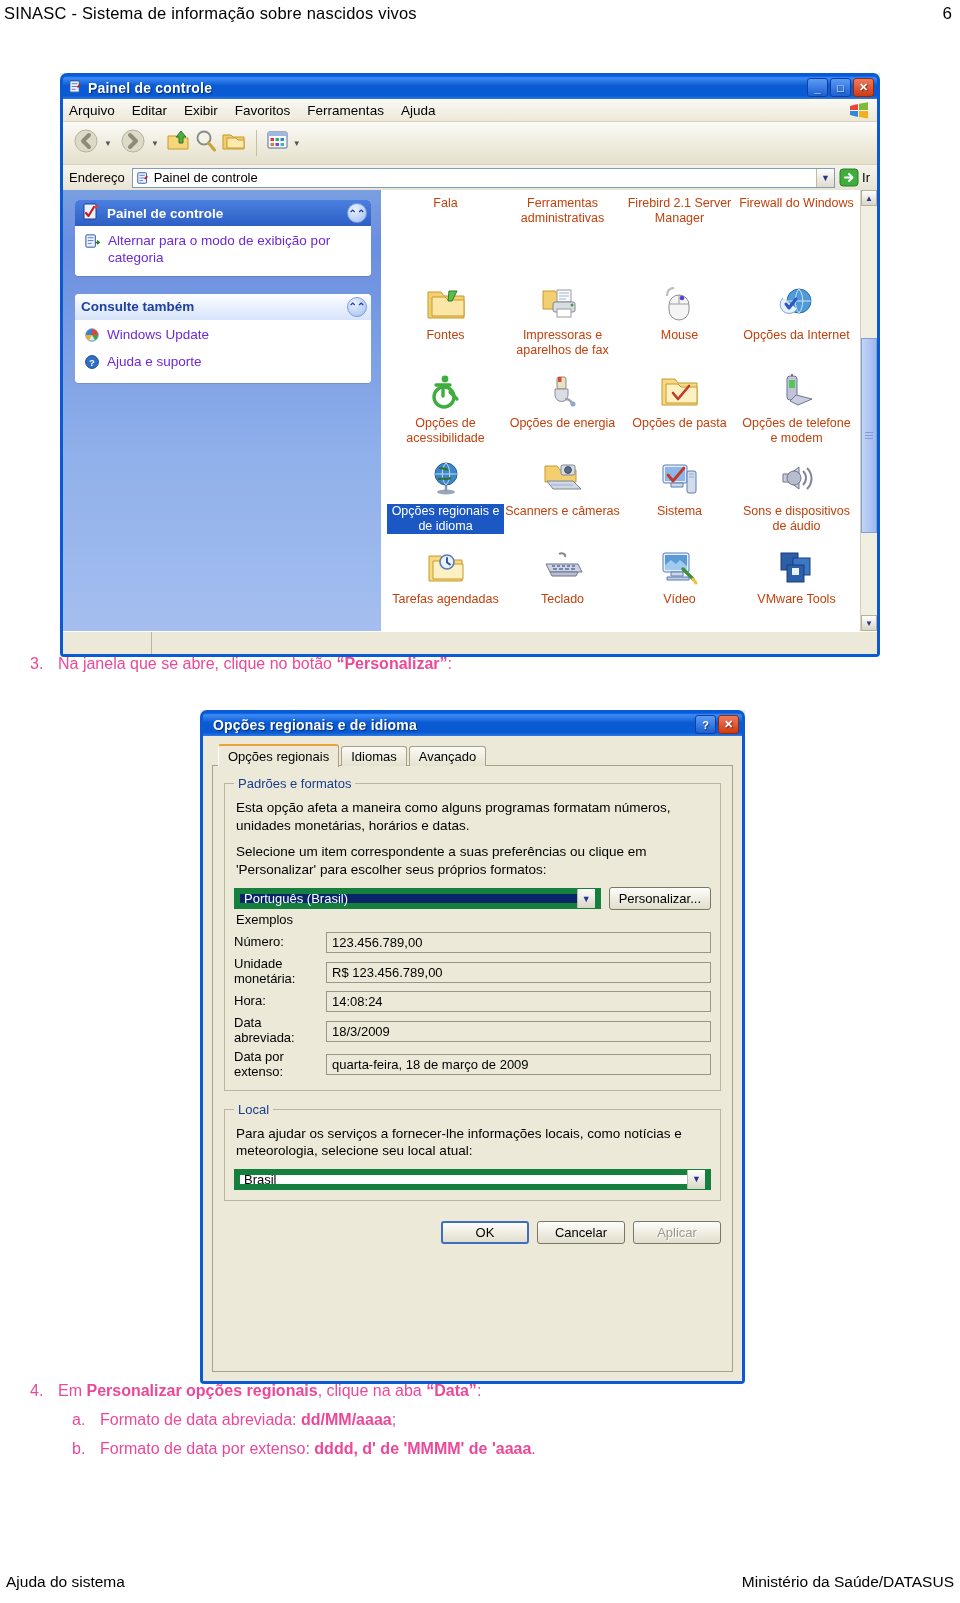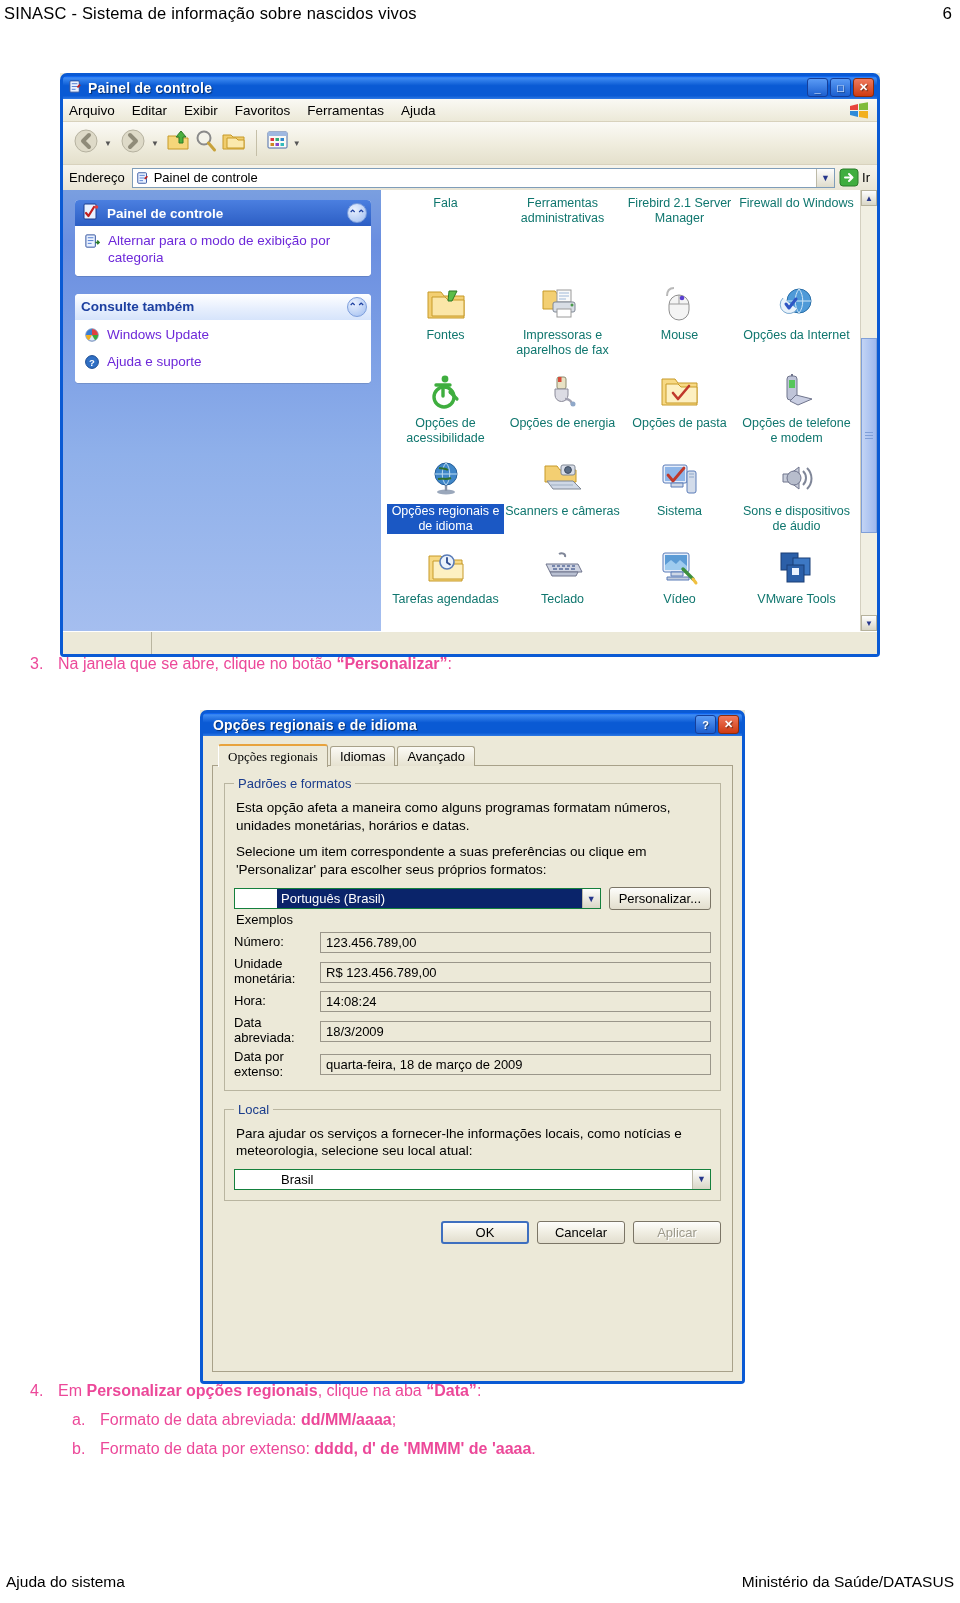--- a/index.html
+++ b/index.html
@@ -118,21 +118,21 @@
 
   .cp-main{flex:1;background:#fff;position:relative;overflow:hidden;}
   .icongrid{
     position:absolute;left:0;right:16px;top:0;bottom:0;
     display:grid;grid-template-columns:repeat(4,1fr);
     grid-auto-rows:88px;padding:0 6px;box-sizing:border-box;
   }
   .icell{display:flex;flex-direction:column;align-items:center;justify-content:flex-start;padding-top:4px;}
   .icell .glyph{height:44px;display:flex;align-items:center;justify-content:center;}
   .icell .cap{
-    font-size:12.5px;color:#0f766e;text-align:center;line-height:1.18;
+    font-size:12.5px;color:#c2410c;text-align:center;line-height:1.18;
     max-width:120px;margin-top:2px;
   }
   .icell.sel .cap{background:#1b58c4;color:#fff;padding:0 2px;}
   .cp-scroll{
     position:absolute;right:0;top:0;bottom:0;width:16px;background:#f1efe2;
     border-left:1px solid #d4d0c0;
   }
   .sarrow{
     height:16px;background:linear-gradient(180deg,#fefefe,#d9d6c6);border:1px solid #b6b29c;
     box-sizing:border-box;display:flex;align-items:center;justify-content:center;
@@ -162,55 +162,55 @@
   }
   .tabs{display:flex;align-items:flex-end;height:22px;padding-left:6px;position:relative;z-index:2;}
   .tab{
     height:20px;padding:0 9px;margin-right:2px;box-sizing:border-box;
     display:flex;align-items:center;font-size:13px;color:#000;
     background:linear-gradient(180deg,#fbfaf5,#e6e2d0);
     border:1px solid #a8a189;border-bottom:none;border-radius:3px 3px 0 0;
   }
   .tab.active{
     height:23px;background:#ece9d8;border-color:#d8b66a #a8a189 #ece9d8 #fff;
-    border-top:2px solid #e8a33d;margin-bottom:-1px;font-weight:normal;font-family:Liberation Serif, serif;
+    border-top:2px solid #e8a33d;margin-bottom:-1px;font-weight:normal;
   }
   .tabpanel{
     flex:1;border:1px solid #a8a189;background:#ece9d8;margin-top:-1px;
     padding:10px 11px;box-sizing:border-box;position:relative;
   }
   fieldset.grp{
     border:1px solid #b9b5a0;border-top:1px solid #b9b5a0;margin:0 0 11px 0;
     padding:4px 9px 10px 9px;background:#ece9d8;
   }
   fieldset.grp legend{font-size:13px;color:#1a3c8c;padding:0 4px;}
   .ptext{font-size:13.5px;color:#000;line-height:1.3;margin:4px 0 9px 2px;}
   .row{display:flex;align-items:center;gap:8px;}
   .combo{
-    flex:1;height:21px;border:1px solid #15803d;background:#fff;box-sizing:border-box;
-    display:flex;align-items:center;padding-left:42px;
+    flex:1;height:21px;border:6px solid #15803d;background:#fff;box-sizing:border-box;
+    display:flex;align-items:center;
   }
   .combo .val{flex:1;height:100%;display:flex;align-items:center;padding-left:4px;font-size:13px;}
   .combo.focused .val{background:#0a246a;color:#fff;}
   .combo .arrow{
     width:17px;height:19px;margin:0 0 0 auto;flex:none;
     background:linear-gradient(180deg,#fdfdfd,#d9d6c6);border-left:1px solid #bdbaa8;
     display:flex;align-items:center;justify-content:center;font-size:9px;color:#26368c;
   }
   .btn{
     height:23px;min-width:88px;padding:0 9px;box-sizing:border-box;
     border:1px solid #7b7566;border-radius:3px;
     background:linear-gradient(180deg,#fdfdfc 0%,#f1efe4 45%,#e2dece 100%);
     font-size:13px;color:#000;display:flex;align-items:center;justify-content:center;
   }
   .btn.default{border:2px solid #3e6fbf;}
   .btn.disabled{color:#9d9a8c;text-shadow:1px 1px 0 #fff;}
   .exlabel{font-size:13px;color:#000;margin:2px 0 5px 2px;}
   .extable{display:flex;flex-direction:column;gap:4px;}
-  .exrow{display:flex;align-items:center;}
+  .exrow{display:flex;align-items:center;gap:6px;}
   .exrow .k{width:86px;font-size:13px;color:#000;line-height:1.15;}
   .exrow .v{
     flex:1;height:21px;border:1px solid #9a968a;background:#ece9d8;box-sizing:border-box;
     display:flex;align-items:center;padding-left:5px;font-size:13px;color:#000;
   }
   .dlg-buttons{display:flex;justify-content:flex-end;gap:8px;padding-top:9px;}
 </style>
 </head>
 <body>
 

